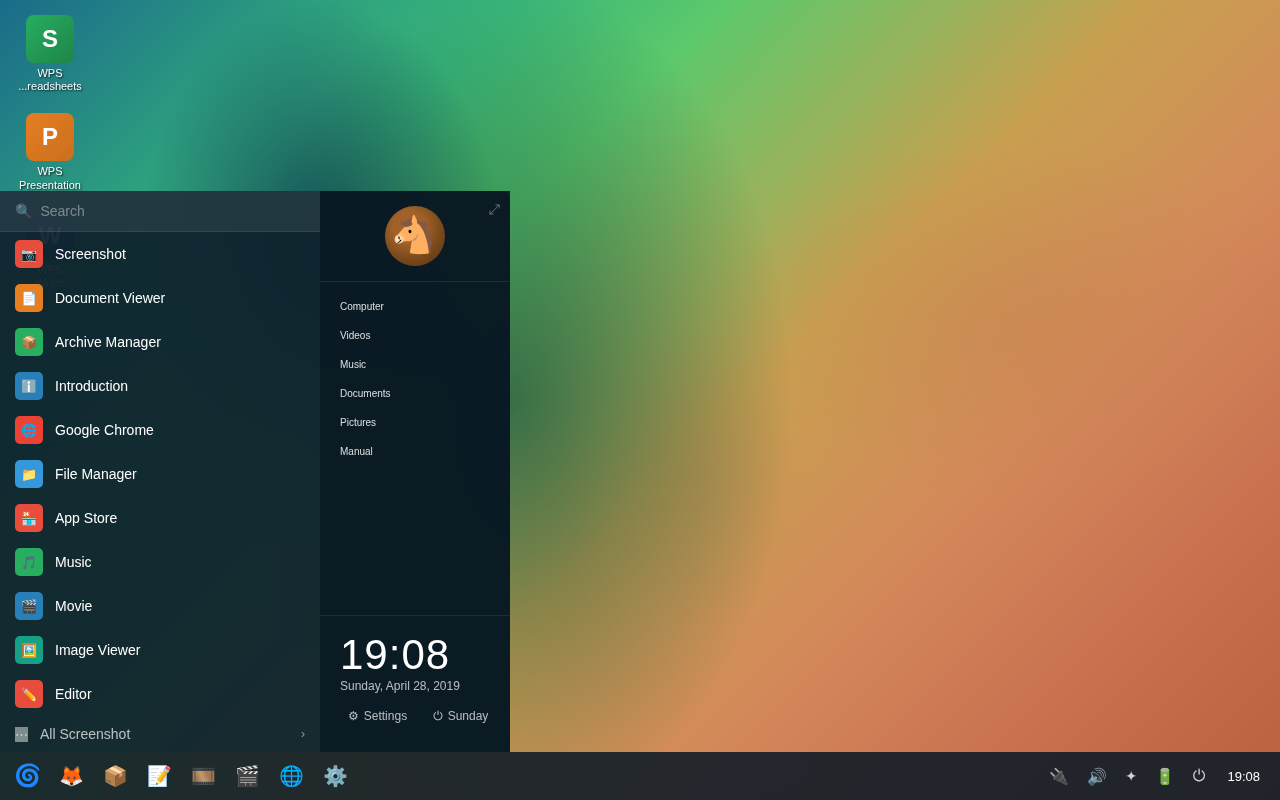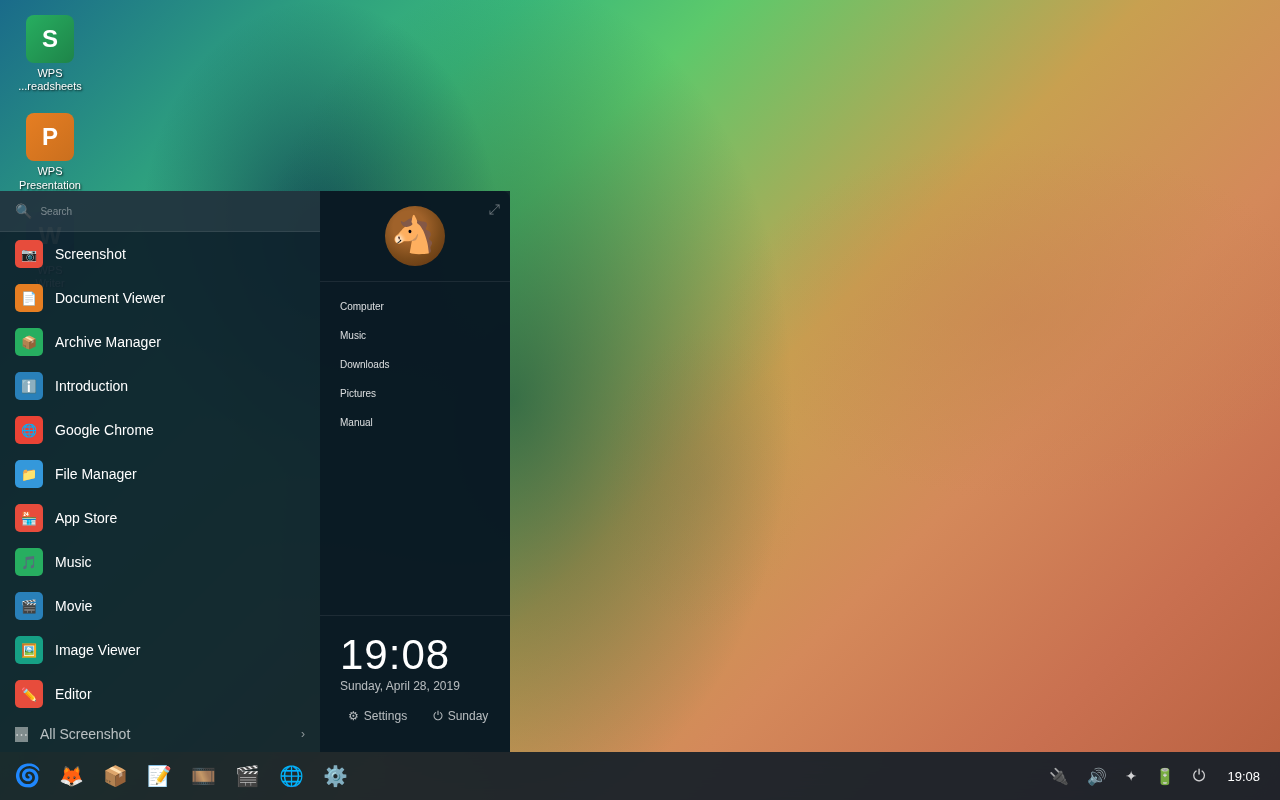--- a/index.html
+++ b/index.html
@@ -97,21 +97,21 @@
       align-items: center;
       background: rgba(255,255,255,0.08);
       border-bottom: 1px solid rgba(255,255,255,0.08);
     }
 
     #search-bar input {
       background: transparent;
       border: none;
       outline: none;
       color: #f9a8d4;
-      font-size: 10px;
+      font-size: 14px;
       width: 100%;
     }
     #search-bar input::placeholder { color: rgba(255,255,255,0.4); }
 
     .search-icon-svg {
       color: rgba(255,255,255,0.5);
       margin-right: 8px;
       font-size: 14px;
     }
 
@@ -413,22 +413,23 @@
 
     <div id="menu-right">
 
       <div class="expand-btn">⤢</div>
 
       <div id="user-avatar">
         <div class="horse-avatar"></div>
       </div>
 
       <div class="right-menu-item">Computer</div>
+      <div class="right-menu-item">Videos</div>
       <div class="right-menu-item">Music</div>
-      <div class="right-menu-item">Downloads</div>
+      <div class="right-menu-item">Documents</div>
       <div class="right-menu-item">Pictures</div>
       <div class="right-menu-item">Manual</div>
 
       <div id="clock-section">
         <div id="clock-time">19:08</div>
         <div id="clock-date">Sunday, April 28, 2019</div>
         <div id="clock-actions">
           <div class="clock-action-btn">
             <span>⚙</span>
             <span>Settings</span>

